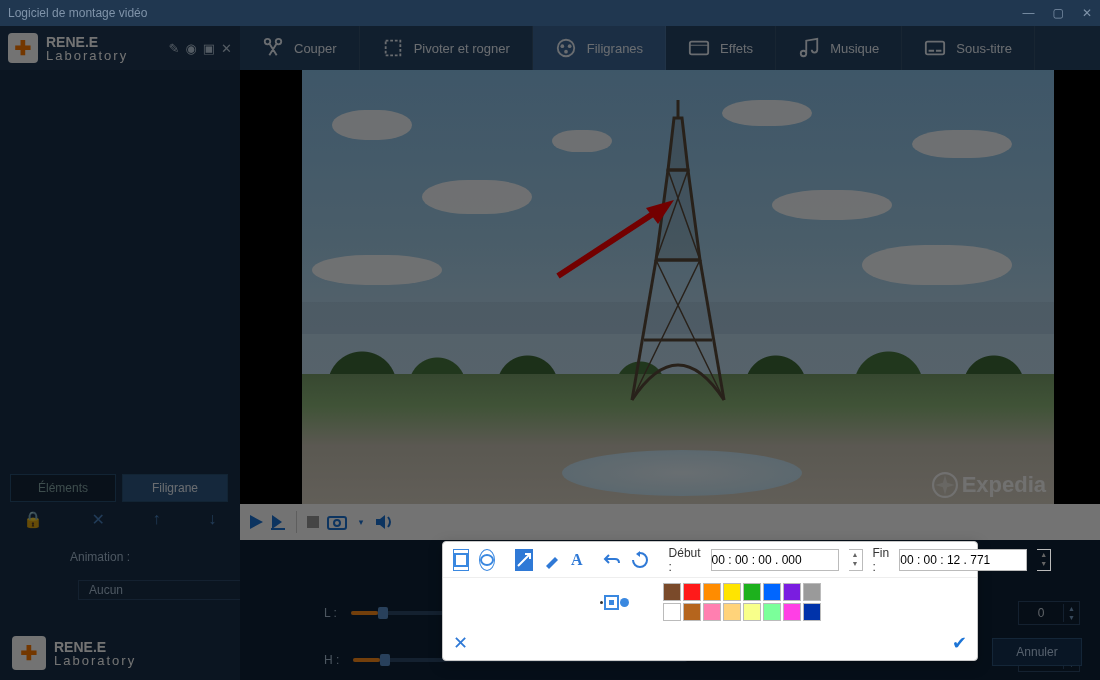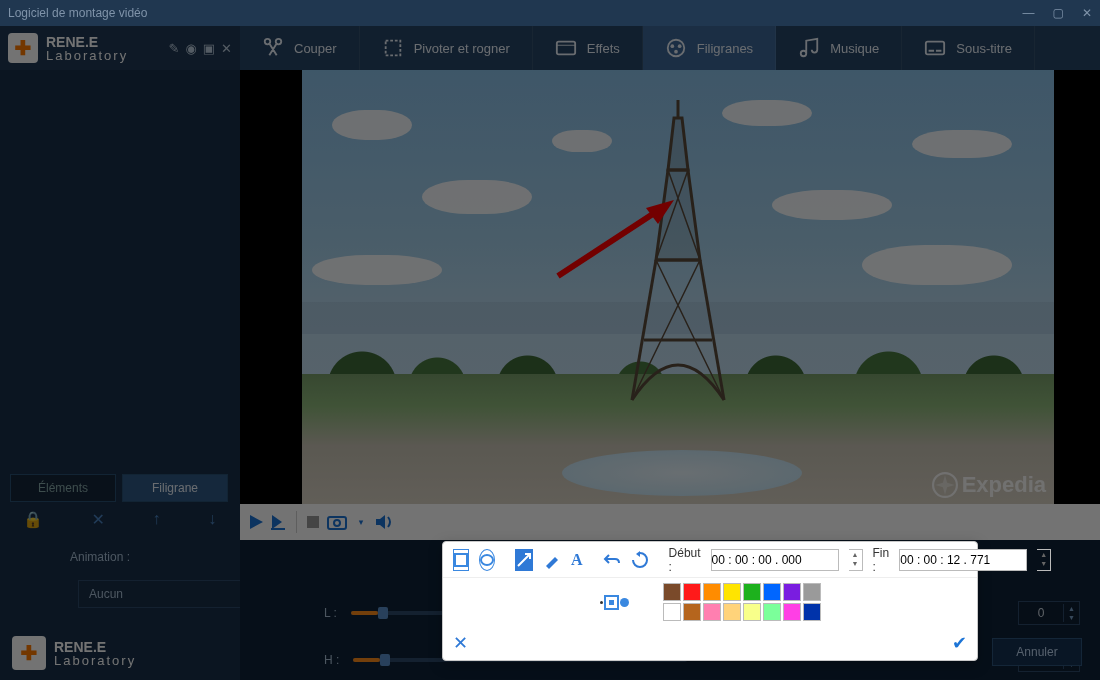--- a/index.html
+++ b/index.html
@@ -27,21 +27,21 @@
   .tab.active{background:#3d6797}
 
   
   .leftpanel{position:absolute;left:0;top:70px;width:240px;height:610px;background:#19304a}
   .segbtns{position:absolute;left:10px;top:404px;display:flex;gap:6px}
   .segbtn{width:106px;height:28px;border:1px solid #285074;background:#16273b;color:#8aa;display:flex;align-items:center;justify-content:center;font-size:12px;cursor:pointer}
   .segbtn.active{background:#2f5a86;color:#e9f0f8}
   .toolrow{position:absolute;left:0;top:440px;width:100%;display:flex;justify-content:space-around;color:#4b84c3;font-size:16px}
   .toolrow span{cursor:pointer}
   .animlbl{position:absolute;left:70px;top:480px;color:#a9bfd6}
-  .animsel{position:absolute;left:78px;top:510px;width:220px;height:28px;border:1px solid #2d4a6a;background:#1a3048;display:flex;align-items:center;padding:0 10px;color:#a9bfd6;cursor:pointer}
+  .animsel{position:absolute;left:78px;top:510px;width:220px;height:20px;border:1px solid #2d4a6a;background:#1a3048;display:flex;align-items:center;padding:0 10px;color:#a9bfd6;cursor:pointer}
   .animsel .caret{margin-left:auto;color:#4b84c3}
   .brand2{position:absolute;left:12px;bottom:10px;display:flex;align-items:center}
   .brand2 .logo{width:34px;height:34px}
 
   
   .dim{position:absolute;left:0;top:26px;width:100%;height:654px;background:rgba(0,0,0,0.55);pointer-events:none}
 
   
   .stage{position:absolute;left:240px;top:70px;right:0;bottom:0;background:#000}
   .preview{position:absolute;left:62px;top:0;width:752px;height:434px;overflow:hidden;background:linear-gradient(#8bc0e7 0%,#a4cfe9 40%,#bcd9ec 60%,#c7dfef 100%)}
@@ -146,35 +146,35 @@
           <path d="M6 2a3 3 0 100 6 3 3 0 000-6zm12 0a3 3 0 100 6 3 3 0 000-6zM8 7l8 13M16 7L8 20" stroke="#e9f0f8" stroke-width="2" fill="none"></path>
         </svg>
         <span>Couper</span>
       </div>
       <div class="tab">
         <svg viewBox="0 0 24 24">
           <rect x="4" y="4" width="16" height="16" fill="none" stroke="#e9f0f8" stroke-width="2" stroke-dasharray="3 2"></rect>
         </svg>
         <span>Pivoter et rogner</span>
       </div>
-      <div class="tab">
-        <svg viewBox="0 0 24 24">
-          <rect x="2" y="5" width="20" height="14" rx="2" fill="none" stroke="#e9f0f8" stroke-width="2"></rect>
-          <path d="M2 9h20" stroke="#e9f0f8"></path>
-        </svg>
-        <span>Effets</span>
-      </div>
       <div class="tab active">
         <svg viewBox="0 0 24 24">
           <circle cx="12" cy="12" r="9" fill="none" stroke="#e9f0f8" stroke-width="2"></circle>
           <circle cx="8" cy="10" r="2" fill="#e9f0f8"></circle>
           <circle cx="16" cy="10" r="2" fill="#e9f0f8"></circle>
           <circle cx="12" cy="16" r="2" fill="#e9f0f8"></circle>
         </svg>
         <span>Filigranes</span>
+      </div>
+      <div class="tab">
+        <svg viewBox="0 0 24 24">
+          <rect x="2" y="5" width="20" height="14" rx="2" fill="none" stroke="#e9f0f8" stroke-width="2"></rect>
+          <path d="M2 9h20" stroke="#e9f0f8"></path>
+        </svg>
+        <span>Effets</span>
       </div>
       <div class="tab">
         <svg viewBox="0 0 24 24">
           <path d="M9 18a3 3 0 11-6 0 3 3 0 016 0zm0 0V4l12-2v12a3 3 0 11-6 0" fill="none" stroke="#e9f0f8" stroke-width="2"></path>
         </svg>
         <span>Musique</span>
       </div>
       <div class="tab">
         <svg viewBox="0 0 24 24">
           <rect x="2" y="5" width="20" height="14" rx="2" fill="none" stroke="#e9f0f8" stroke-width="2"></rect>

